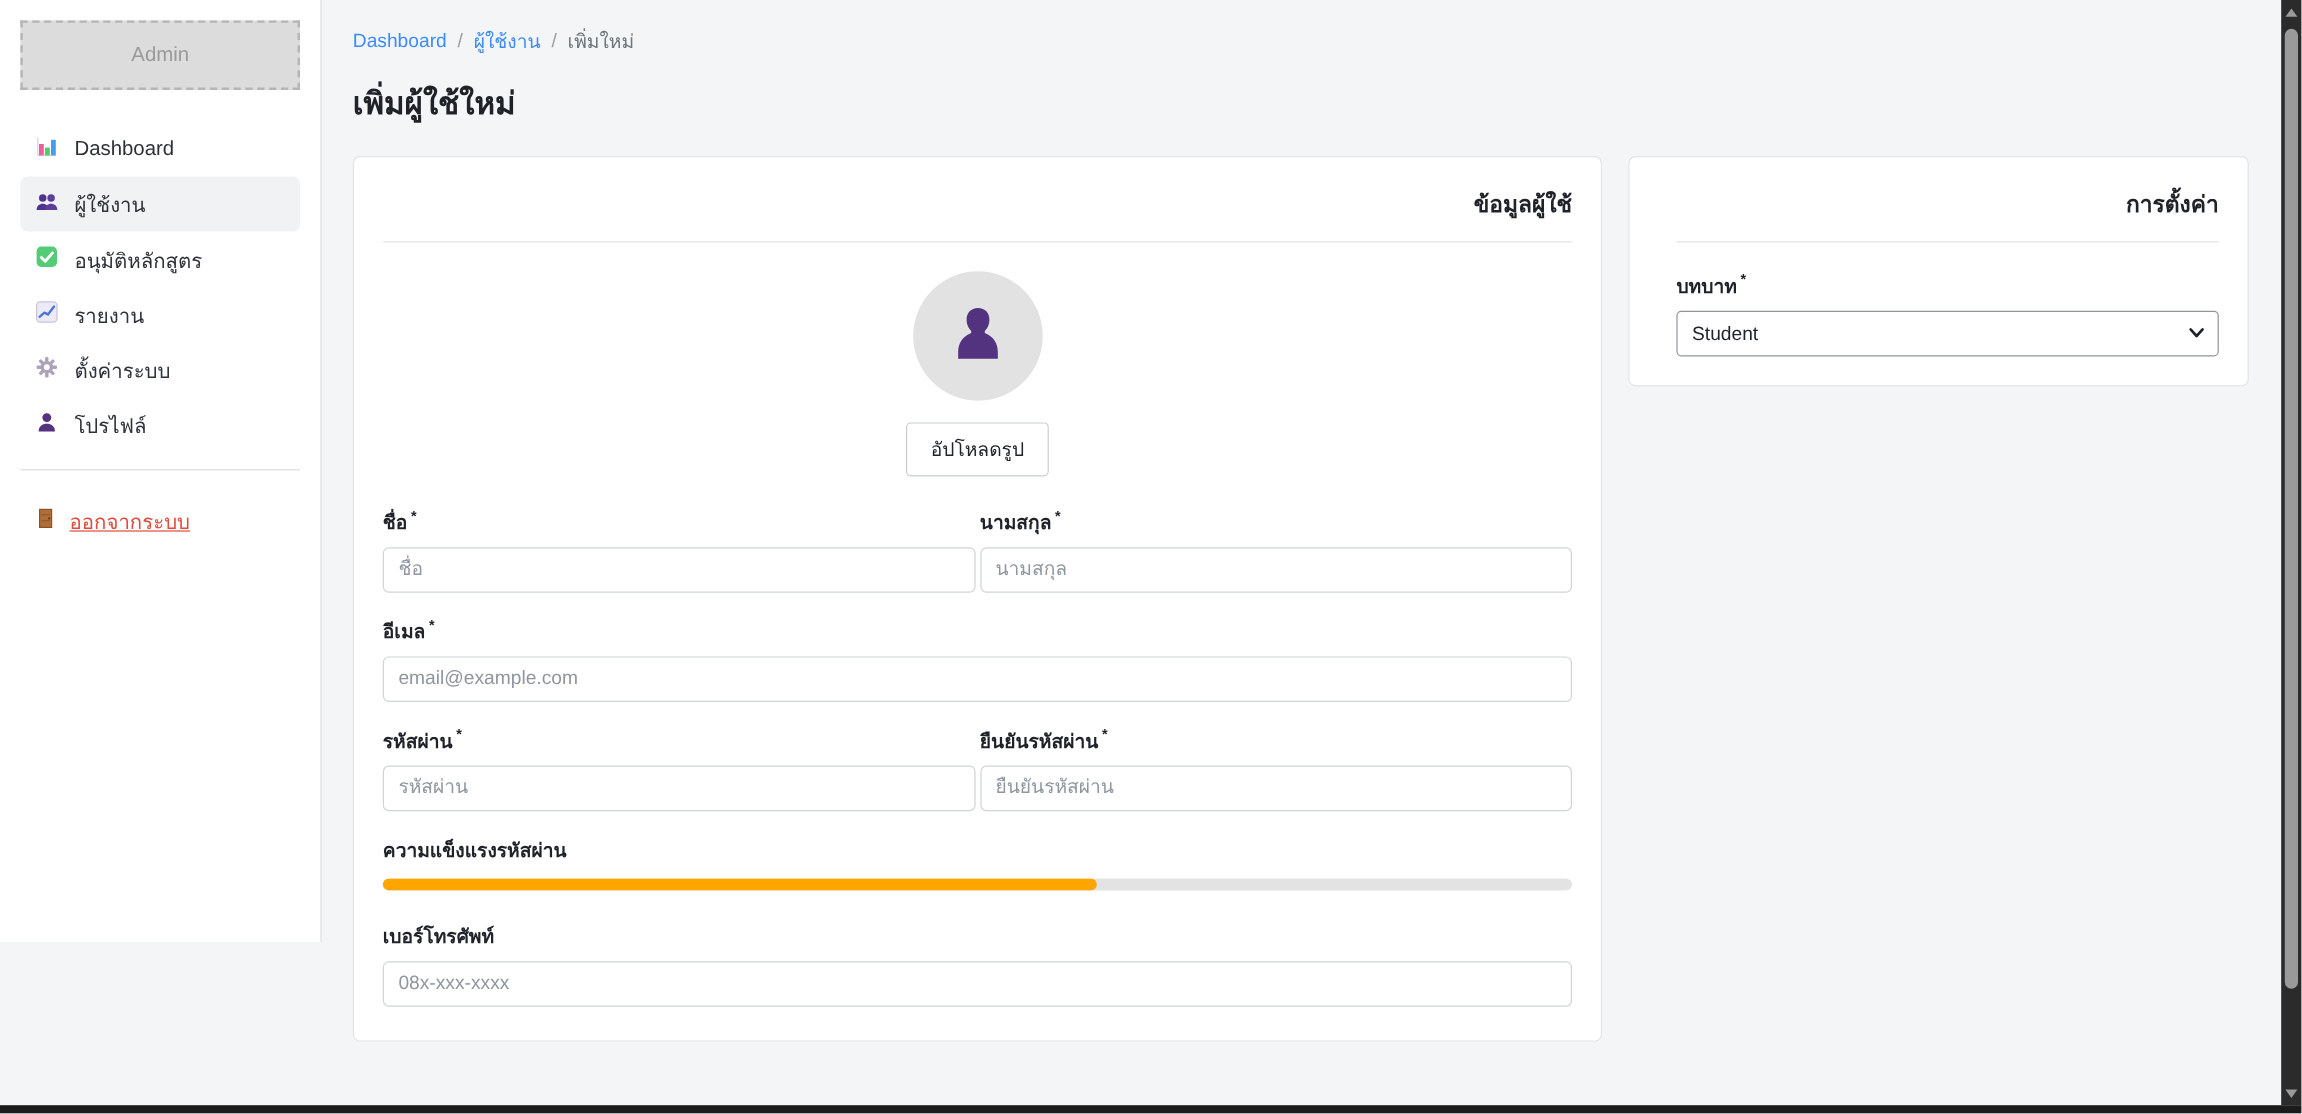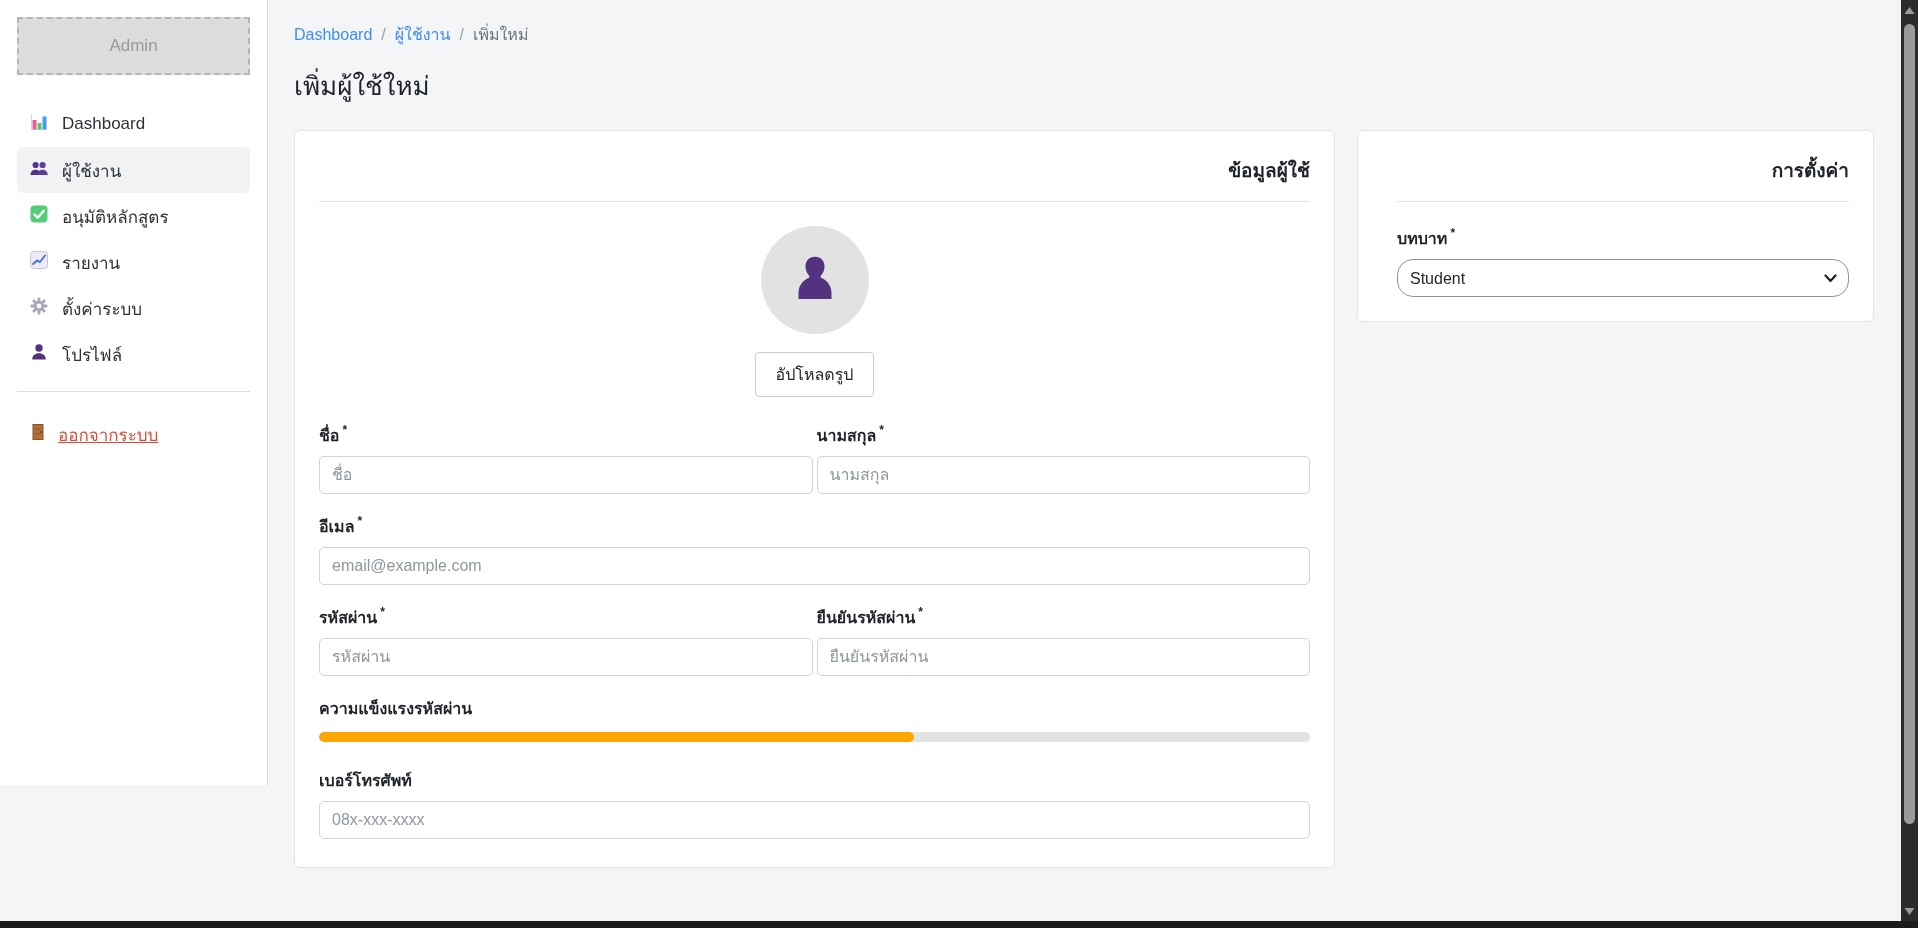--- a/index.html
+++ b/index.html
@@ -16,21 +16,21 @@
   .nav-item svg { flex:0 0 auto; }
   .side-divider { border:none; border-top:1px solid #dcdcdc; margin:14px 0 22px 0; }
   .logout-link { display:flex; align-items:center; gap:11px; padding:0 12px; height:40px; font-size:17px; color:#e04b3a; text-decoration:underline; cursor:pointer; }
 
   
   .main { flex:1 1 auto; padding:22px 27px 0 26px; overflow:hidden; }
   .breadcrumb { display:flex; align-items:center; gap:9px; font-size:16px; margin-bottom:18px; }
   .breadcrumb .crumb-link { color:#3d8bfd; cursor:pointer; }
   .breadcrumb .crumb-sep { color:#9aa0a6; }
   .breadcrumb .crumb-current { color:#6c757d; }
-  .page-title { font-size:26px; font-weight:400; color:#1f2329; margin-bottom:24px; }
+  .page-title { font-size:26px; font-weight:700; color:#1f2329; margin-bottom:24px; }
 
   .cards-row { display:flex; gap:22px; align-items:flex-start; }
   .card { background:#ffffff; border:1px solid #e2e4e7; border-radius:6px; padding:24px; }
   .card-left { width:1041px; flex:0 0 1041px; }
   .card-right { width:517px; flex:0 0 517px;padding-left:39px; }
   .card-title { font-size:19px; font-weight:700; color:#1f2329; padding-bottom:16px; border-bottom:1px solid #e3e3e3; margin-bottom:24px;text-align:right; }
 
   
   .avatar-section { text-align:center; margin-bottom:26px; }
   .avatar-circle { width:108px; height:108px; border-radius:50%; background:#e2e2e2; margin:0 auto 18px auto; display:flex; align-items:center; justify-content:center; }
@@ -46,21 +46,21 @@
   .text-input::placeholder { color:#8f969e; opacity:1; }
 
   
   .strength-section { margin-bottom:26px; }
   .strength-track { height:10px; background:#e3e3e3; border-radius:6px; overflow:hidden; margin:11px 0 7px 0; }
   .strength-fill { height:100%; border-radius:6px; background:#ffa500; width:0; }
   .strength-helper { font-size:13.5px; color:#8c8c8c; }
 
   
   .select-wrap { position:relative; }
-  .role-select { width:100%; height:38px; border:1px solid #8f959b; border-radius:16px; padding:0 34px 0 12px; font-size:16px; color:#1f2329; background:#fff; appearance:none; -webkit-appearance:none; font-family:inherit; }
+  .role-select { width:100%; height:38px; border:1px solid #8f959b; border-radius:4px; padding:0 34px 0 12px; font-size:16px; color:#1f2329; background:#fff; appearance:none; -webkit-appearance:none; font-family:inherit; }
   .select-caret { position:absolute; right:12px; top:50%; transform:translateY(-50%); pointer-events:none; }
 
   
   .vscrollbar { position:absolute; top:0; right:0; width:17px; height:921px; background:#2b2b2b; }
   .scroll-arrow { position:absolute; left:0; width:17px; height:16px; display:flex; align-items:center; justify-content:center; cursor:pointer; }
   .scroll-arrow.up { top:2px; }
   .scroll-arrow.down { bottom:2px; }
   .scroll-thumb { position:absolute; left:3px; top:24px; width:11px; height:800px; background:#9a9a9a; border-radius:6px; cursor:pointer; }
   .bottom-strip { position:absolute; left:0; bottom:0; width:1918px; height:7px; background:#1b1b1b; }
 </style>

